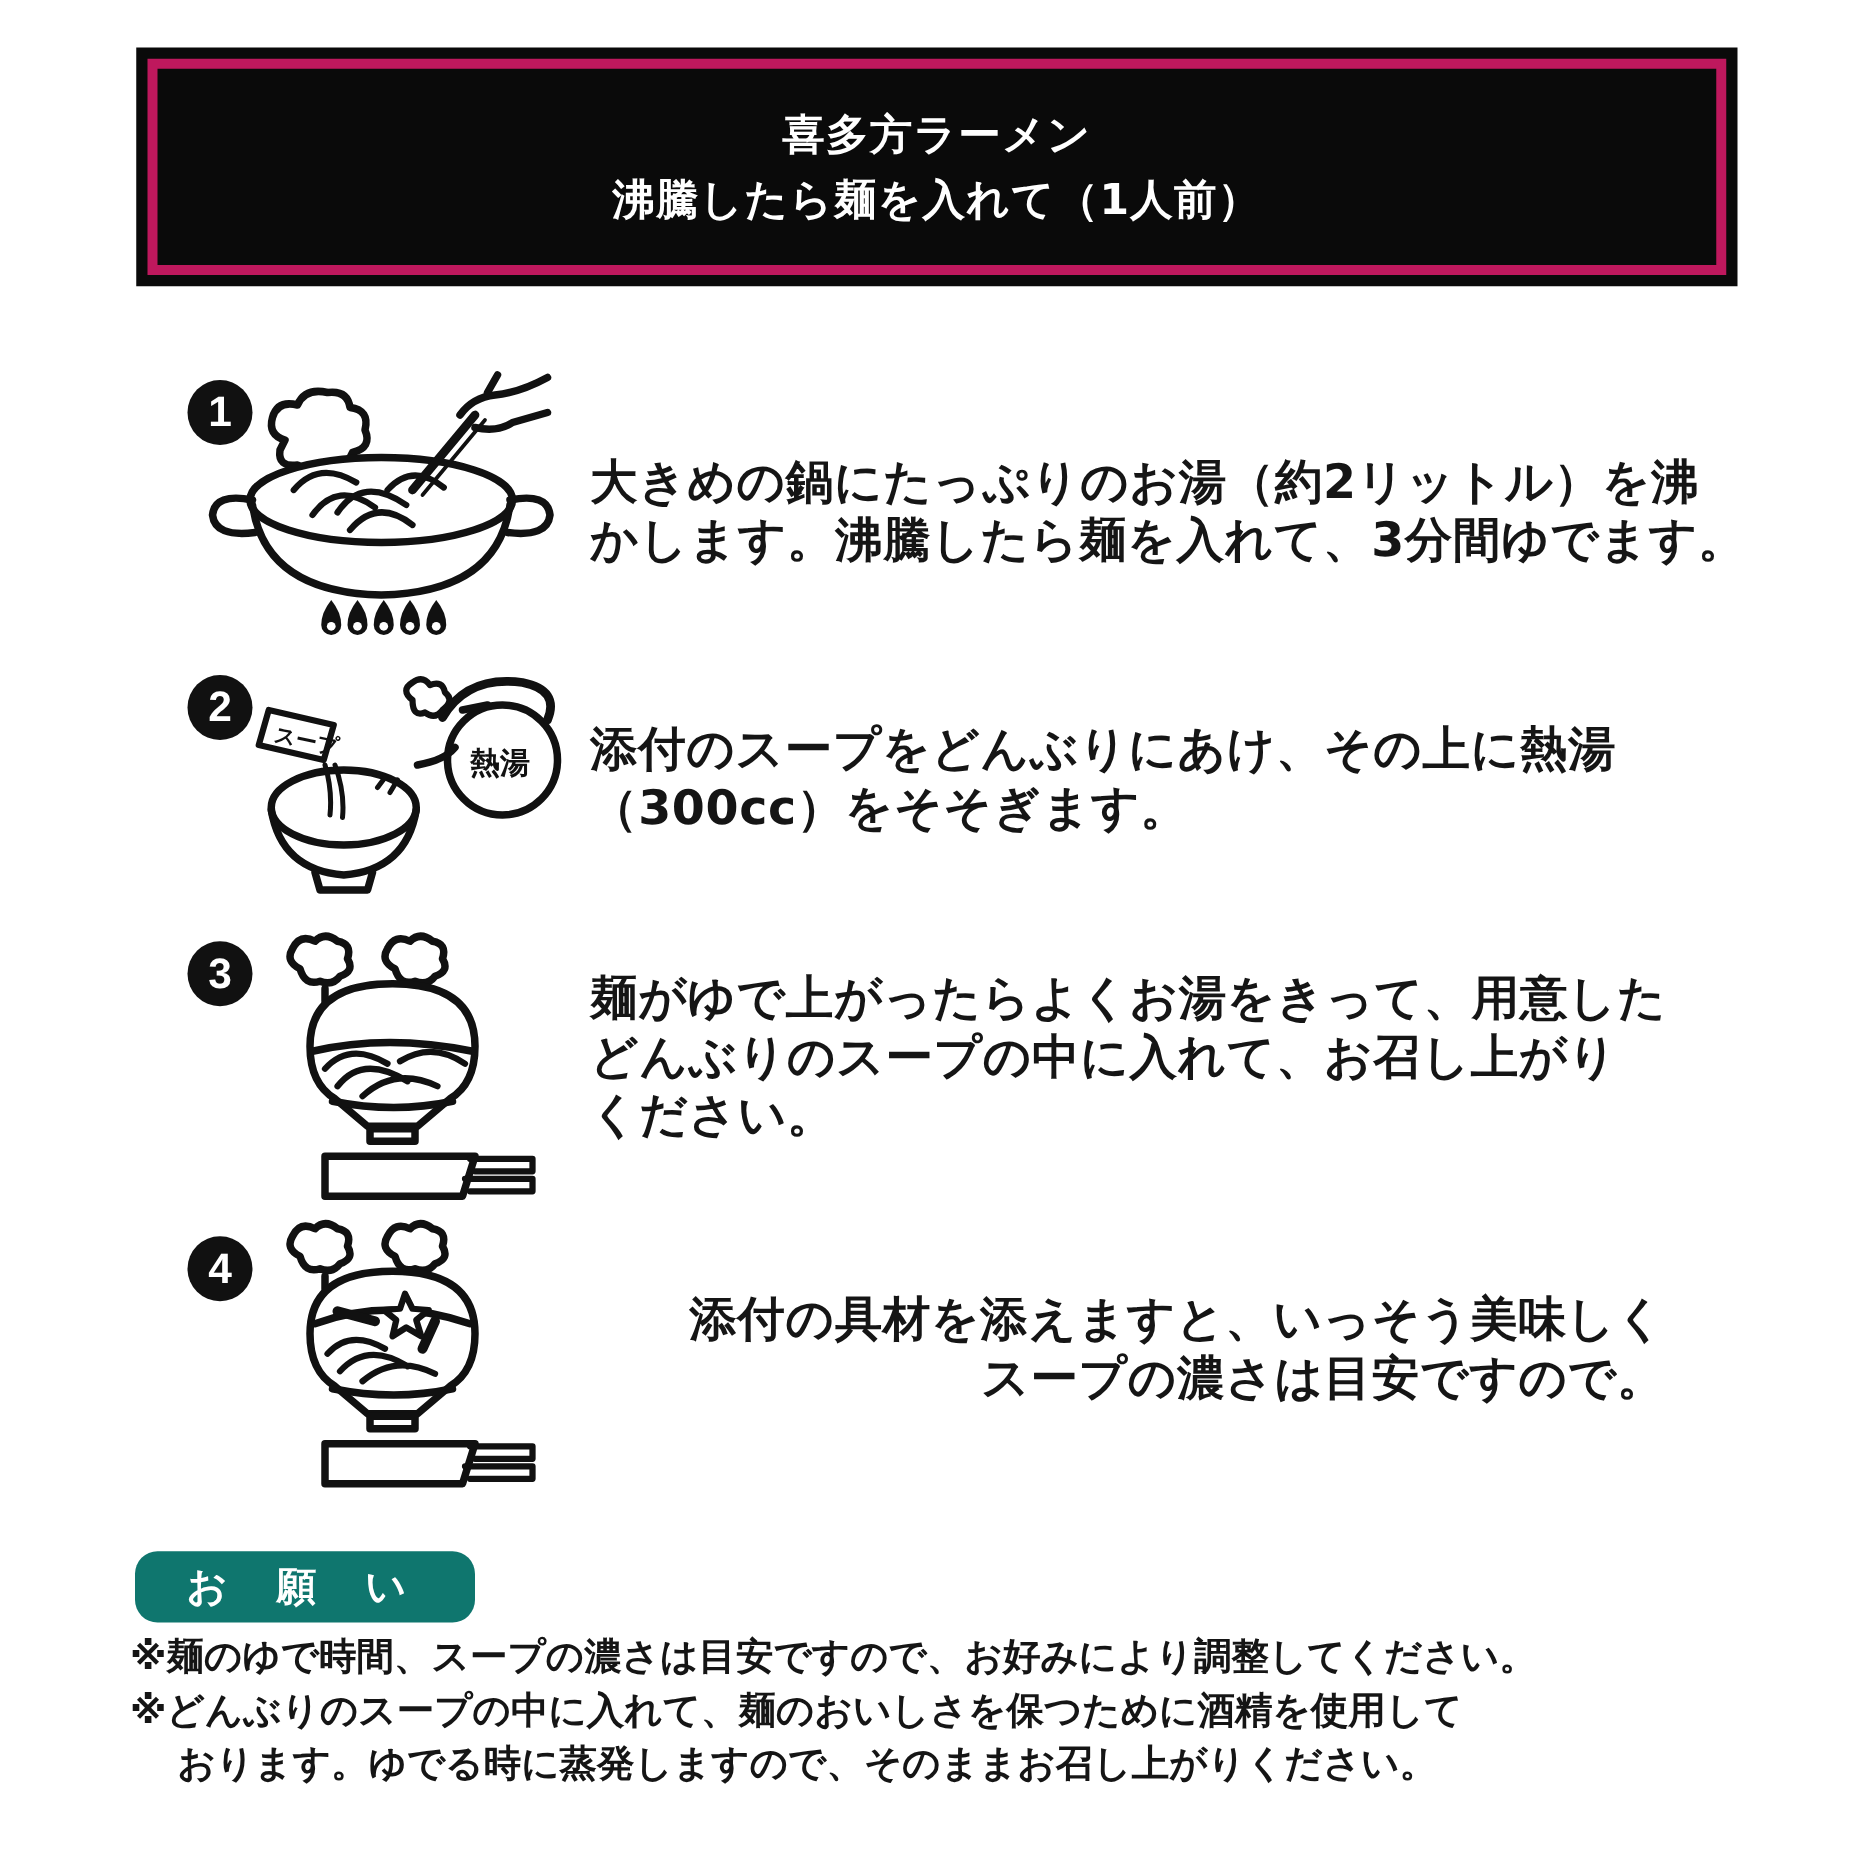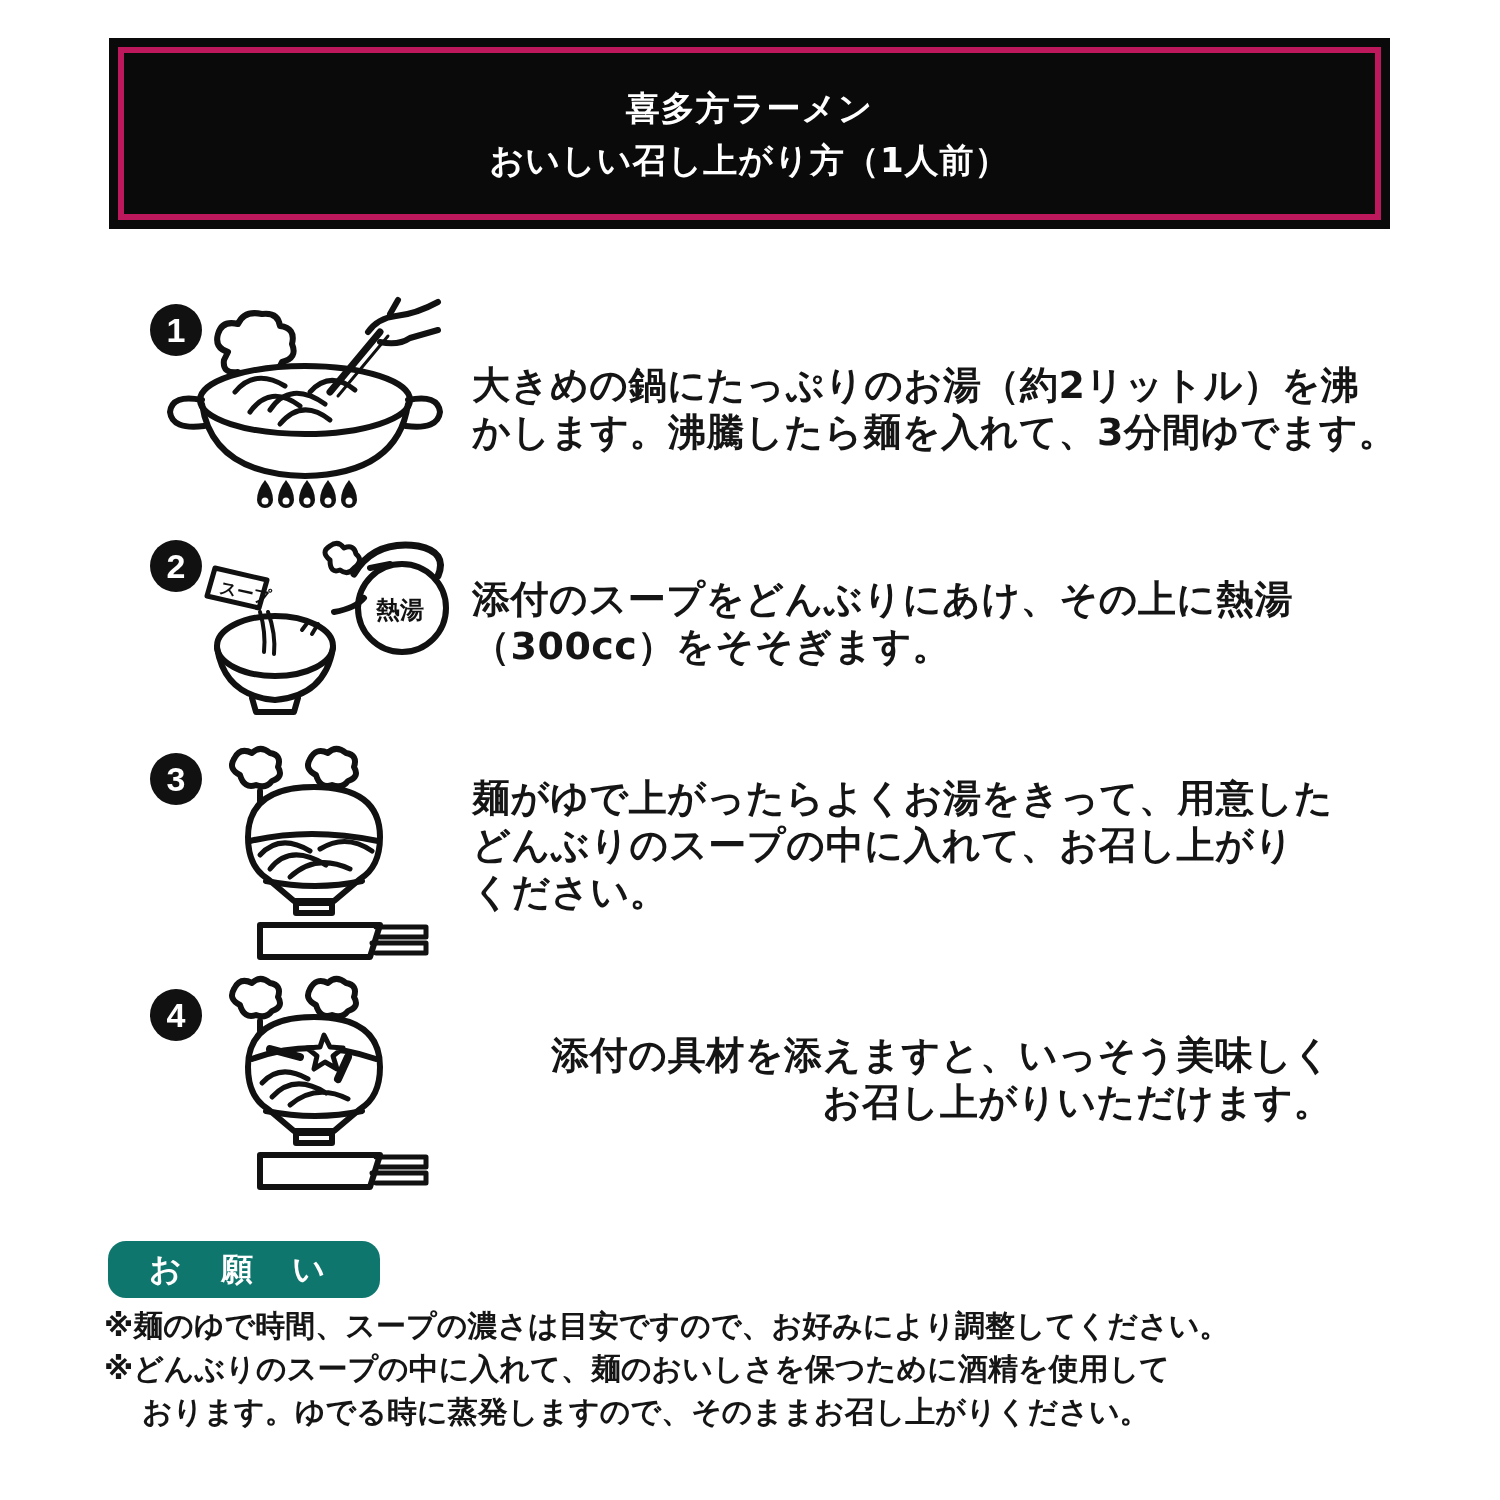--- a/index.html
+++ b/index.html
@@ -5,21 +5,21 @@
   * { box-sizing: border-box; margin: 0; padding: 0; }
   html, body { width: 1500px; height: 1500px; background: #ffffff; overflow: hidden; }
   body { position: relative; font-family: "DejaVu Sans", "Liberation Sans", sans-serif; color: #111; }
 
   .header {
     position: absolute; left: 109px; top: 38px; width: 1281px; height: 191px;
     background: #0a0a0a; padding: 9px;
   }
   .header-inner {
     width: 100%; height: 100%;
-    border: 6px solid #be185d;
+    border: 8px solid #be185d;
     display: flex; flex-direction: column; align-items: center; justify-content: center;
     color: #fff; gap: 6px;
   }
   .header-title { font-size: 34px; font-weight: bold; letter-spacing: 1px; line-height: 46px; }
   .header-subtitle { font-size: 34px; font-weight: bold; letter-spacing: 1px; line-height: 46px; }
 
   .step { position: absolute; left: 140px; width: 1200px; }
   .step .illus { position: absolute; left: 0; top: 0; width: 310px; height: 220px; }
   .step .num {
     position: absolute; left: 10px; top: 10px; width: 52px; height: 52px; border-radius: 50%;
@@ -46,21 +46,21 @@
   .notes .note { white-space: nowrap; }
   .notes .indent { padding-left: 38px; }
   svg { display: block; }
 </style>
 </head>
 <body>
 
 <div class="header">
   <div class="header-inner">
     <div class="header-title">喜多方ラーメン</div>
-    <div class="header-subtitle">おいしい召し上がり方（1人前）</div>
+    <div class="header-subtitle">沸騰したら麺を入れて（1人前）</div>
   </div>
 </div>
 
 <div class="step" style="top:292px;">
   <div class="illus">
     <svg width="310" height="220" viewBox="0 0 310 220" fill="none" stroke="#111" stroke-width="6" stroke-linecap="round" stroke-linejoin="round">
 
       <path d="M88 60 q-14 -4 -10 -18 q4 -14 20 -10 q6 -14 24 -10 q16 -2 18 12 q16 2 12 18 q6 14 -10 18 q-4 12 -20 8 q-10 10 -24 2 q-16 2 -14 -12 z" fill="#fff"></path>
 
       <ellipse cx="165" cy="108" rx="105" ry="34" fill="#fff"></ellipse>
@@ -169,21 +169,21 @@
       <path d="M184 60 l6 12 l13 1 l-10 8 l4 13 l-12 -7 l-11 7 l3 -13 l-10 -8 l13 -1 z" fill="#fff" stroke-width="5"></path>
       <path d="M126 136 q50 10 96 0"></path>
       <path d="M156 158 h36 v10 h-36 z"></path>
       <path d="M120 180 h120 l-10 32 h-110 z" fill="#fff"></path>
       <path d="M236 182 h50 v10 h-46 M232 198 h54 v10 h-50" stroke-width="5"></path>
     </svg>
   </div>
   <div class="num" style="top:14px;">4</div>
   <div class="text" style="top:57px;text-align:right;">
     <span>添付の具材を添えますと、いっそう美味しく</span>
-    <span>お召し上がりいただけます。</span>
+    <span>スープの濃さは目安ですので。</span>
   </div>
 </div>
 
 <div class="notice-badge">お 願 い</div>
 <div class="notes">
   <div class="note">※麺のゆで時間、スープの濃さは目安ですので、お好みにより調整してください。</div>
   <div class="note">※どんぶりのスープの中に入れて、麺のおいしさを保つために酒精を使用して</div>
   <div class="note indent">おります。ゆでる時に蒸発しますので、そのままお召し上がりください。</div>
 </div>
 

